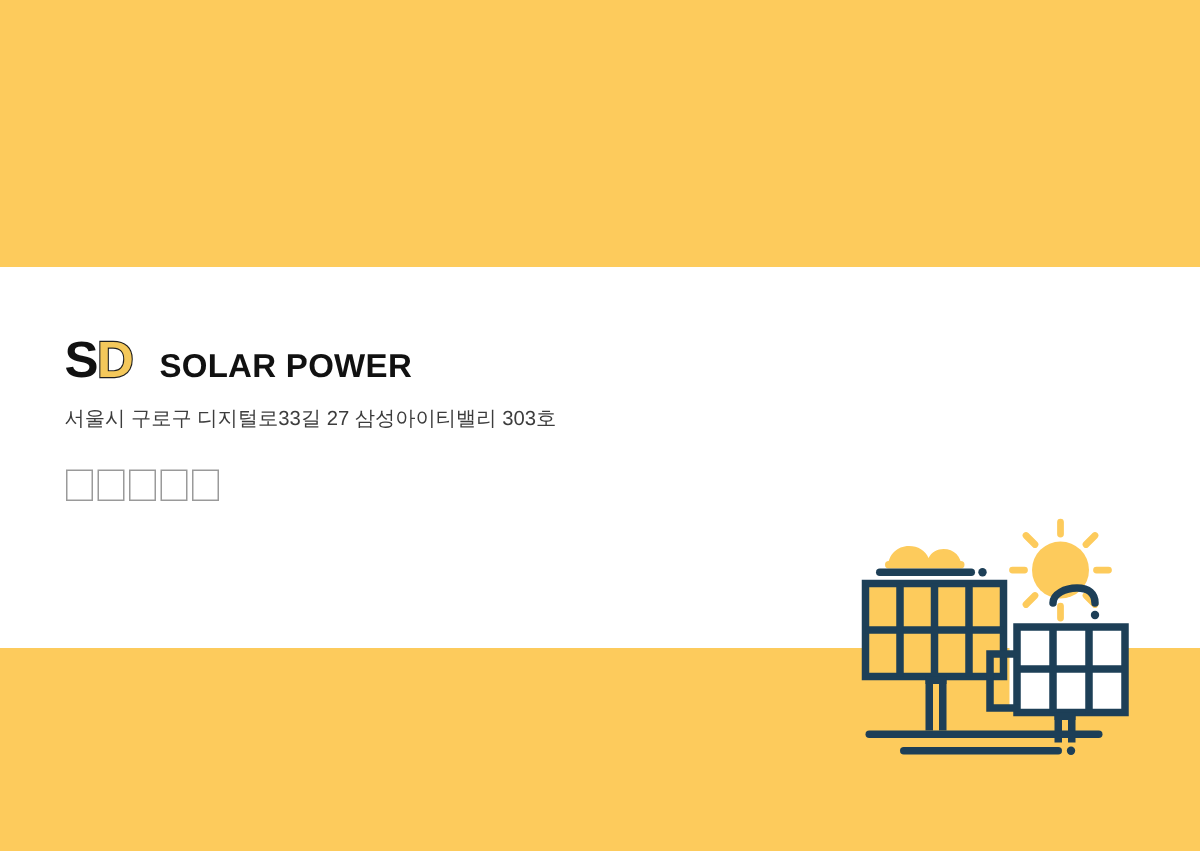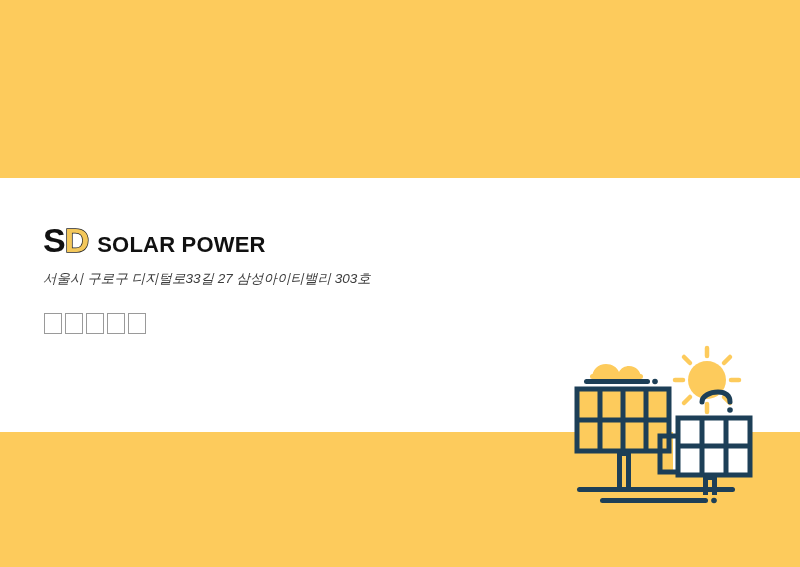--- a/index.html
+++ b/index.html
@@ -70,36 +70,35 @@
   .logo-d {
     color: #f4c85b;
     -webkit-text-stroke: 1.5px #1f1f1f;
     paint-order: stroke fill;
   }
   .logo-word {
     font-size: 22px;
     font-weight: bold;
     color: #111111;
     letter-spacing: 0.2px;
-    margin-left: 9px;
+    margin-left: 18px;
     line-height: 22px;
   }
 
   
   .contact {
     position: absolute;
     left: 43px;
     top: 268px;
     color: #3c3c3c;
     font-size: 13.5px;
     line-height: 22px;
   }
   .contact-line {
     white-space: pre;
-    font-style: italic;
   }
 
   
   .glyph-row {
     position: absolute;
     left: 44px;
     top: 313px;
     display: flex;
     gap: 3px;
   }

